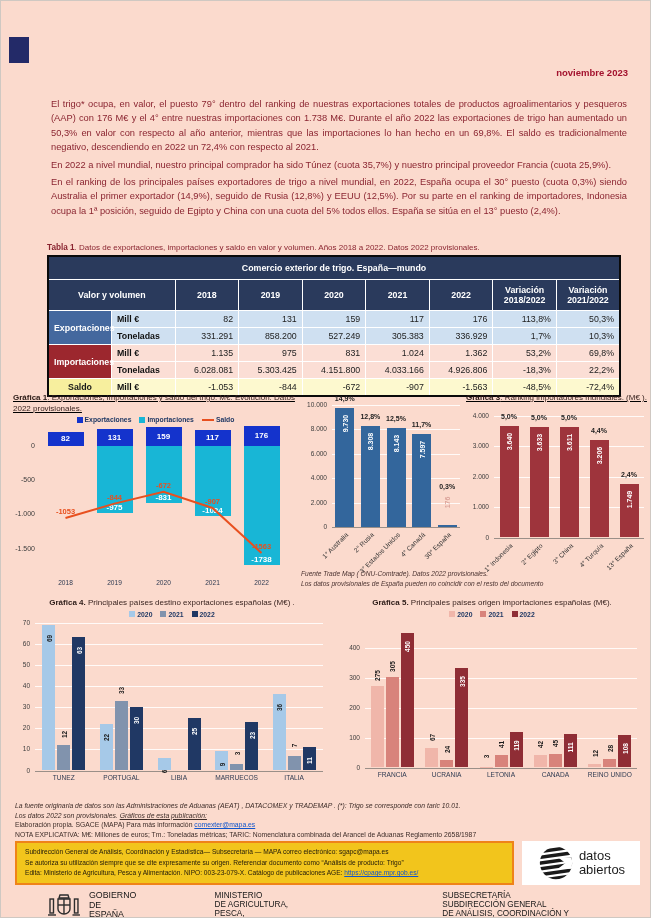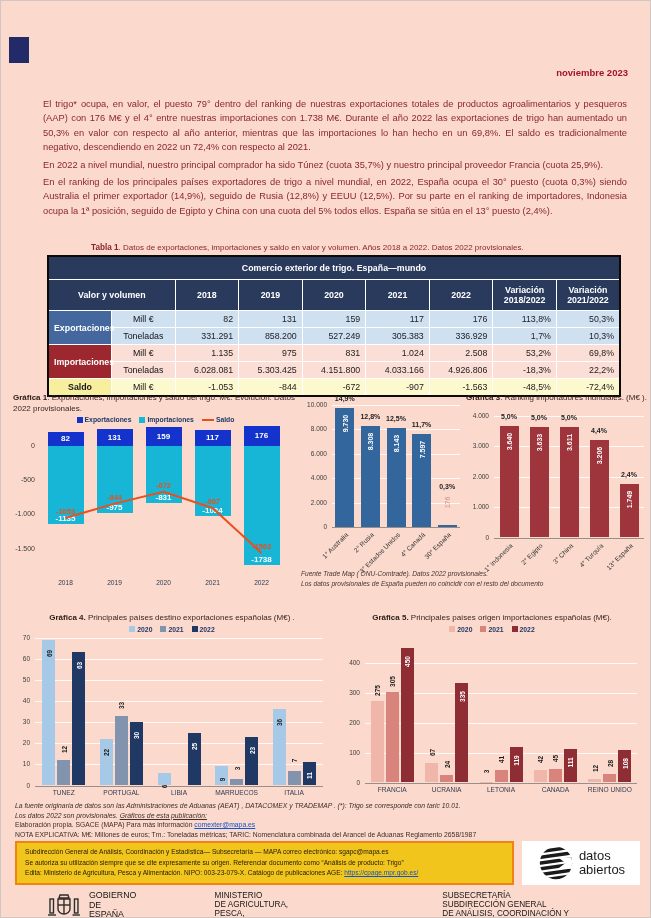--- a/index.html
+++ b/index.html
@@ -7,41 +7,41 @@
         font-family:"Liberation Sans",sans-serif;border:1px solid #cfc8c2;box-sizing:border-box;}
   
   .corner{position:absolute;left:8px;top:36px;width:20px;height:26px;background:#232a68;}
   .band{position:absolute;left:30px;right:9px;top:36px;height:26px;background:#232a68;color:#fff;
         font-weight:bold;font-size:13.5px;text-align:center;line-height:26px;letter-spacing:.4px;}
   .date{position:absolute;right:22px;top:66px;color:#a3122e;font-weight:bold;font-size:9.5px;}
   .doc-title{margin:0;position:absolute;left:0;right:0;top:72px;text-align:center;color:#a3122e;
         font-weight:bold;font-size:15px;}
   
   .intro{position:absolute;left:42px;right:23px;top:96px;color:#8a2430;font-size:9.3px;line-height:14.4px;text-align:justify;}
-  .intro p{margin:0 0 3px 0;}
+  .intro p{margin:0 0 3px 8px;}
   .tcap{position:absolute;left:46px;top:242px;color:#8a2430;font-size:8px;margin:0;}
-  .tcap b{font-size:8.2px;margin-left:44px;}
+  .tcap b{font-size:8.2px;}
   
   #table-slot{position:absolute;left:46px;top:254px;}
   table.trade{border-collapse:collapse;border:2.5px solid #0a0a0a;table-layout:fixed;width:574px;}
   table.trade th,table.trade td{border:1px solid #fff;font-size:8.8px;padding:1px 5px;}
   th.ttitle{background:#2a3a5c;color:#fff;font-size:11px;font-weight:bold;height:20px;}
   th.hcell{background:#2a3a5c;color:#fff;font-weight:bold;height:28px;font-size:9px;}
   td.glab{color:#fff;font-weight:bold;text-align:center;font-size:9px;}
   td.glab.exp{background:#44689e;} td.glab.imp{background:#9c272e;}
   td.glab.sal{background:#f7ef9e;color:#1a1a1a;}
-  td.unit{font-weight:normal;color:#111;text-align:center;}
+  td.unit{font-weight:bold;color:#111;}
   td.num{text-align:right;color:#222;}
   tr.exp-row td.unit,tr.exp-row td.num{background:#cfe0f1;}
   tr.imp-row td.unit,tr.imp-row td.num{background:#fbded5;}
   tr.sal-row td.unit,tr.sal-row td.num{background:#fdf9cf;}
   tr.data-row{height:17px;}
   
-  .row1{position:absolute;left:12px;top:392px;display:flex;}
-  .row2{position:absolute;left:12px;top:612px;display:flex;}
+  .row1{position:absolute;left:12px;top:392px;display:flex;text-decoration:underline;}
+  .row2{position:absolute;left:12px;top:597px;display:flex;}
   .chartbox{position:relative;}
   .ctitle{margin:0 0 2px 0;font-size:8px;color:#3a2420;line-height:10.5px;}
   .ctitle b{color:#2b1a16;}
   .legend{text-align:center;margin:1px 0 3px 0;height:9px;}
   .litem{display:inline-flex;align-items:center;margin:0 4px;vertical-align:top;}
   .lsq{width:6px;height:6px;display:inline-block;margin-right:2px;}
   .lline{width:12px;height:2px;display:inline-block;margin-right:2px;}
   .ltxt{font-size:6.8px;color:#1f3864;font-weight:bold;}
   .plot{position:relative;}
   .gl{position:absolute;height:1px;background:rgba(255,255,255,.85);}
@@ -129,21 +129,21 @@
             <td class="num">1,7%</td>
             <td class="num">10,3%</td>
           </tr>
           <tr class="imp-row data-row">
             <td class="glab imp" rowspan="2" style="width: 86px;">Importaciones</td>
             <td class="unit">Mill €</td>
             <td class="num">1.135</td>
             <td class="num">975</td>
             <td class="num">831</td>
             <td class="num">1.024</td>
-            <td class="num">2.508</td>
+            <td class="num">1.362</td>
             <td class="num">53,2%</td>
             <td class="num">69,8%</td>
           </tr>
           <tr class="imp-row data-row">
             <td class="unit">Toneladas</td>
             <td class="num">6.028.081</td>
             <td class="num">5.303.425</td>
             <td class="num">4.151.800</td>
             <td class="num">4.033.166</td>
             <td class="num">4.926.806</td>
@@ -177,23 +177,20 @@
           </div><div class="litem">
             <div class="lline" style="background: rgb(232, 80, 31);"></div>
             <div class="ltxt">Saldo</div>
           </div></div>
       <div class="plot" id="g1-plot" style="height:148px;">
           <div class="ytl" style="left: 0px; top: 13.8148px; width: 22px; font-size: 7px;">0</div>
           <div class="ytl" style="left: 0px; top: 48.0741px; width: 22px; font-size: 7px;">-500</div>
           <div class="ytl" style="left: 0px; top: 82.3333px; width: 22px; font-size: 7px;">-1.000</div>
           <div class="ytl" style="left: 0px; top: 116.593px; width: 22px; font-size: 7px;">-1.500</div>
           <div class="bar g1bar" style="left: 34.5px; top: 4.1963px; width: 36px; height: 13.6185px; background: rgb(20, 51, 204);">82</div>
-          <div class="bar" style="left: 34.5px; top: 17.8148px; width: 36px; height: 77.7685px; background: rgb(24, 182, 214);">
-            <div class="g1impl">-1135</div>
-          </div>
           <div class="xc" style="left: 52.5px; top: 151px;">2018</div>
           <div class="bar g1bar" style="left: 83.5px; top: 0.838889px; width: 36px; height: 16.9759px; background: rgb(20, 51, 204);">131</div>
           <div class="bar" style="left: 83.5px; top: 17.8148px; width: 36px; height: 66.8056px; background: rgb(24, 182, 214);">
             <div class="g1impl">-975</div>
           </div>
           <div class="xc" style="left: 101.5px; top: 151px;">2019</div>
           <div class="bar g1bar" style="left: 132.5px; top: -1.07963px; width: 36px; height: 18.8944px; background: rgb(20, 51, 204);">159</div>
           <div class="bar" style="left: 132.5px; top: 17.8148px; width: 36px; height: 56.9389px; background: rgb(24, 182, 214);">
             <div class="g1impl">-831</div>
           </div>

